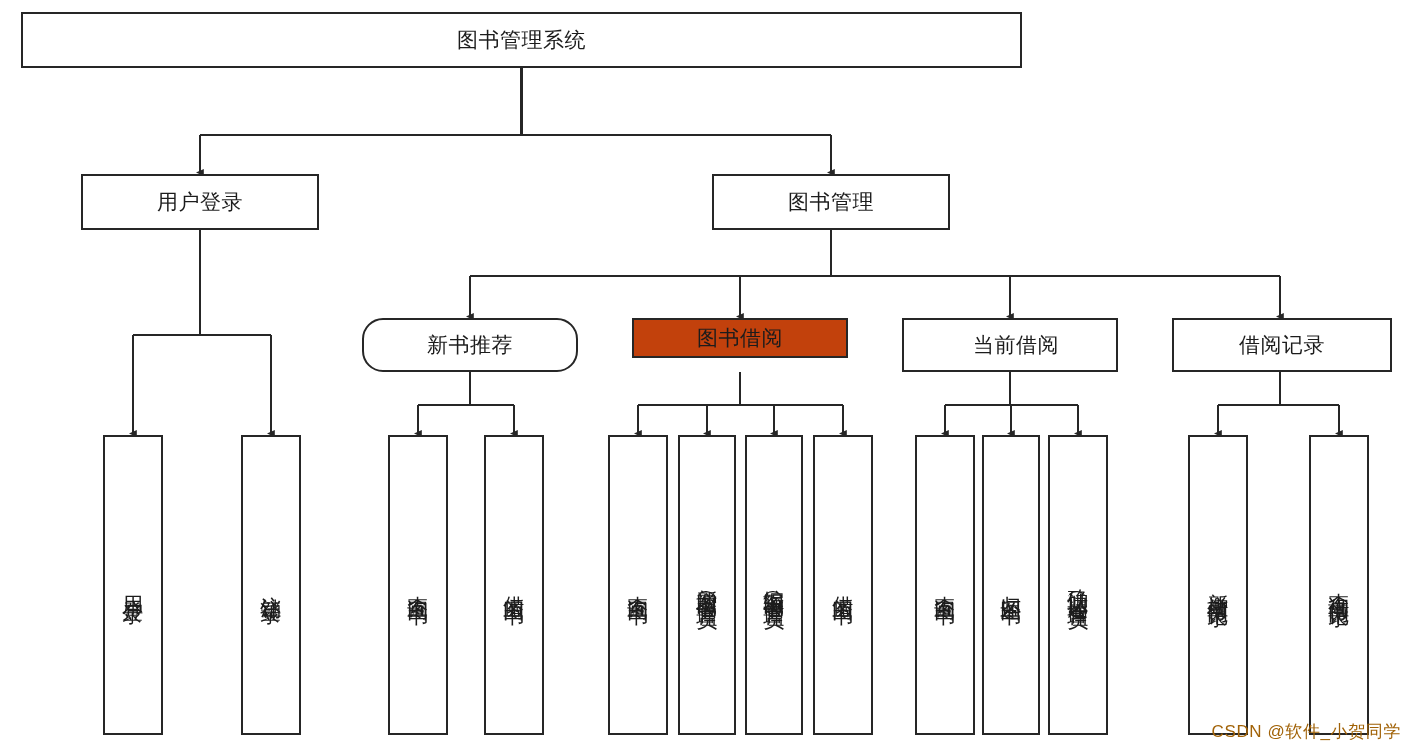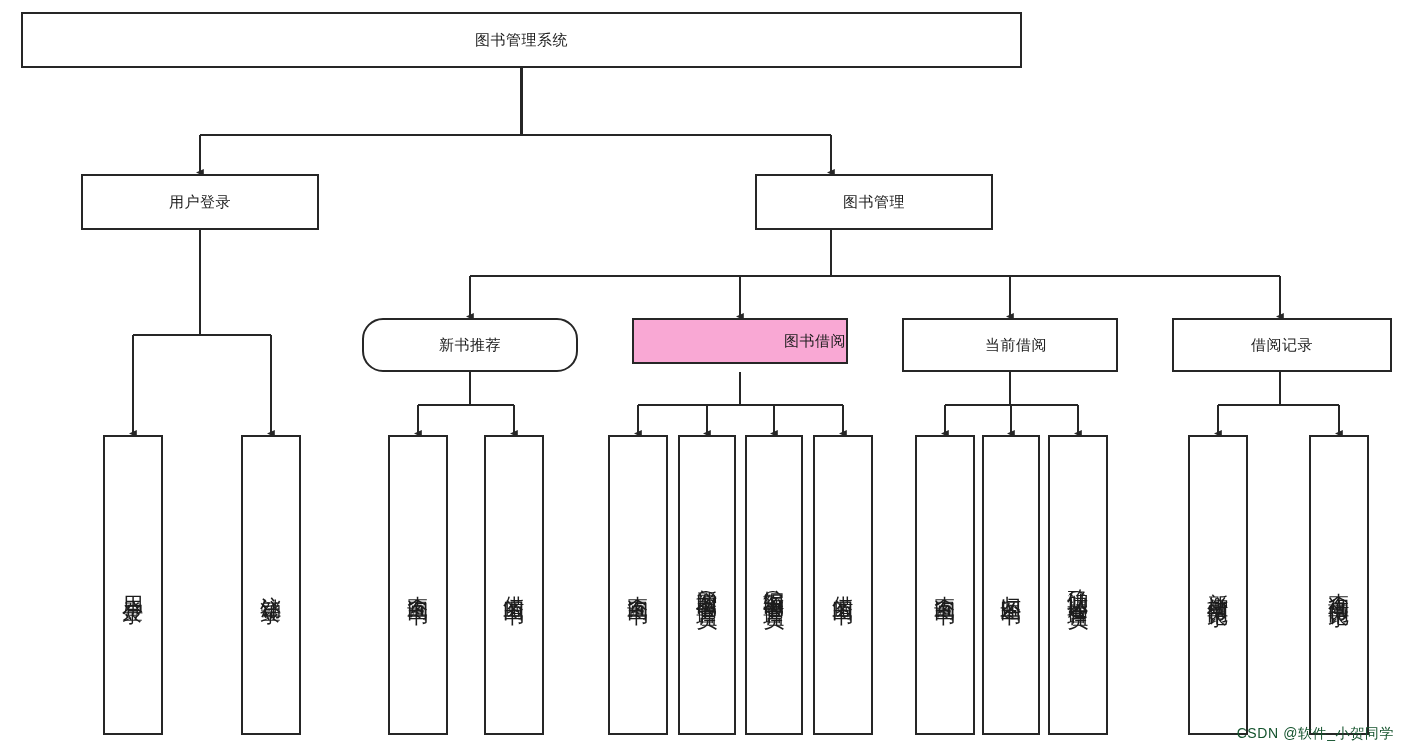--- a/index.html
+++ b/index.html
@@ -33,40 +33,40 @@
     align-items: center;
     justify-content: center;
     color: #1c1c1c;
   }
   .node-label {
     line-height: 1.12;
     text-align: center;
     white-space: pre;
   }
   .node.horizontal .node-label {
-    font-size: 15px;
+    font-size: 21px;
     letter-spacing: 0.5px;
   }
   .node.vertical {
     align-items: center;
     justify-content: center;
   }
   .node.vertical .node-label {
     writing-mode: vertical-rl;
     text-orientation: upright;
     font-size: 21px;
     letter-spacing: 3px;
     white-space: nowrap;
   }
   #watermark {
     position: absolute;
-    right: 11px;
+    right: 4px;
     bottom: 4px;
-    font-size: 14px;
-    color: #14532d;
+    font-size: 17px;
+    color: #a16207;
     letter-spacing: 0.6px;
     white-space: nowrap;
     pointer-events: none;
   }
 </style>
 </head>
 <body>
 
 <div id="canvas">
 
@@ -113,27 +113,27 @@
       </g>
   </svg>
 
   <div id="nodes">
       <div class="node horizontal" style="left: 21px; top: 12px; width: 1001px; height: 56px; border-color: rgb(38, 38, 38); background: rgb(255, 255, 255);">
         <span class="node-label">图书管理系统</span>
       </div>
       <div class="node horizontal" style="left: 81px; top: 174px; width: 238px; height: 56px; border-color: rgb(38, 38, 38); background: rgb(255, 255, 255);">
         <span class="node-label">用户登录</span>
       </div>
-      <div class="node horizontal" style="left: 712px; top: 174px; width: 238px; height: 56px; border-color: rgb(38, 38, 38); background: rgb(255, 255, 255); margin-left: 43px;">
+      <div class="node horizontal" style="left: 712px; top: 174px; width: 238px; height: 56px; border-color: rgb(38, 38, 38); background: rgb(255, 255, 255);">
         <span class="node-label">图书管理</span>
       </div>
       <div class="node horizontal" style="left: 362px; top: 318px; width: 216px; height: 54px; border-color: rgb(38, 38, 38); background: rgb(255, 255, 255); border-radius: 21px;">
         <span class="node-label">新书推荐</span>
       </div>
-      <div class="node horizontal" style="left: 632px; top: 318px; width: 216px; height: 46px; border-color: rgb(38, 38, 38); background: #f9a8d4; justify-content: flex-end;">
+      <div class="node horizontal" style="left: 632px; top: 318px; width: 216px; height: 40px; border-color: rgb(38, 38, 38); background: #c2410c;">
         <span class="node-label">图书借阅</span>
       </div>
       <div class="node horizontal" style="left: 902px; top: 318px; width: 216px; height: 54px; border-color: rgb(38, 38, 38); background: rgb(255, 255, 255); padding-left: 12px;">
         <span class="node-label">当前借阅</span>
       </div>
       <div class="node horizontal" style="left: 1172px; top: 318px; width: 220px; height: 54px; border-color: rgb(38, 38, 38); background: rgb(255, 255, 255);">
         <span class="node-label">借阅记录</span>
       </div>
       <div class="node vertical" style="left: 103px; top: 435px; width: 60px; height: 300px; border-color: rgb(38, 38, 38); background: rgb(255, 255, 255);">
         <span class="node-label">用户登录</span>

